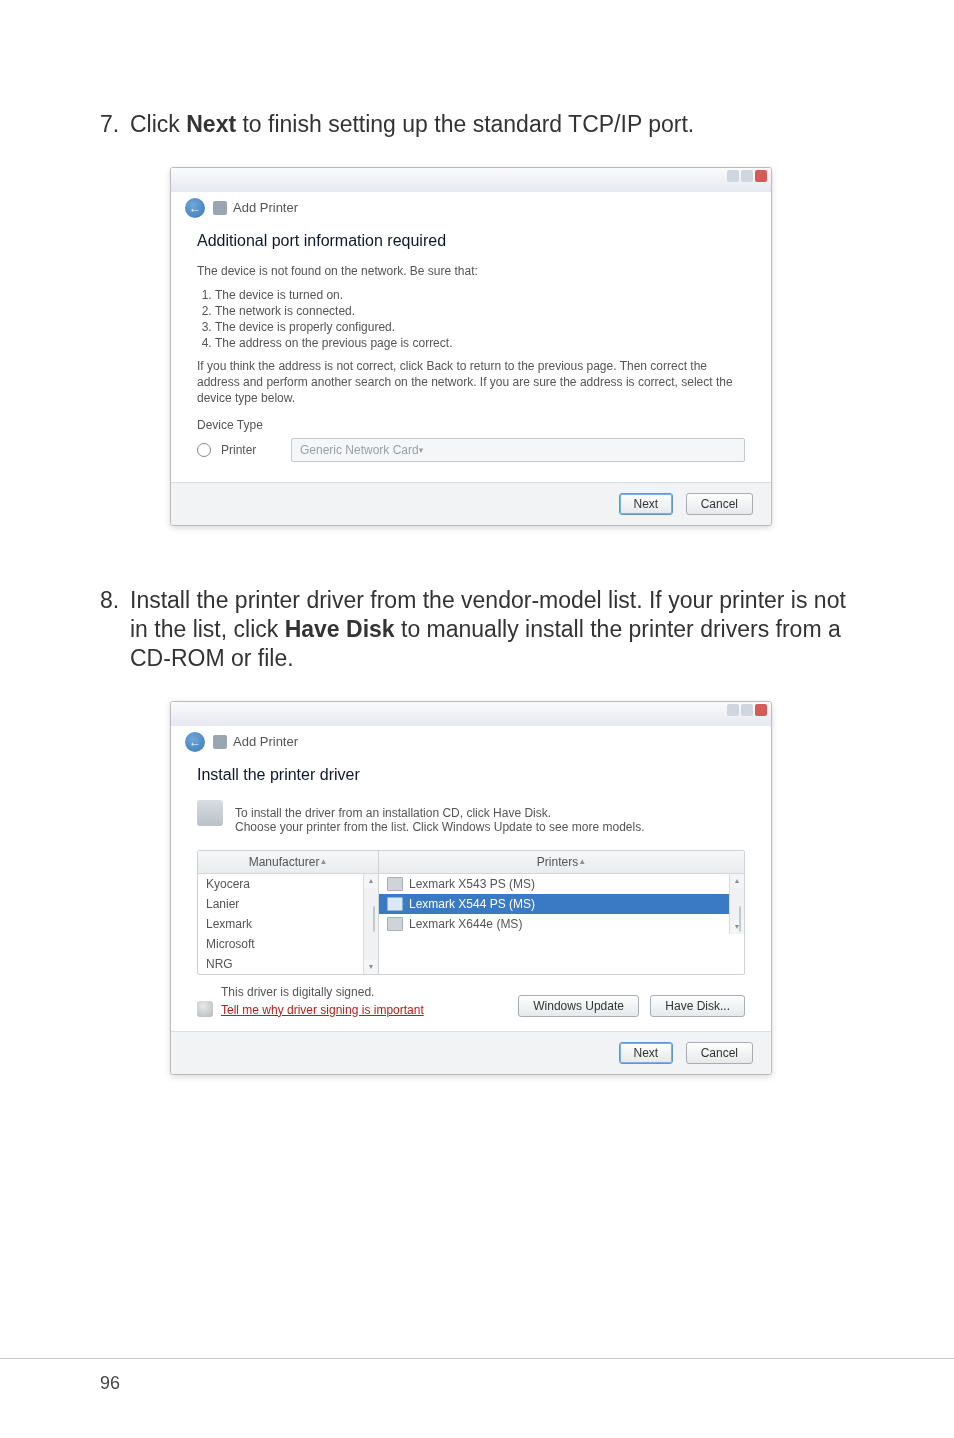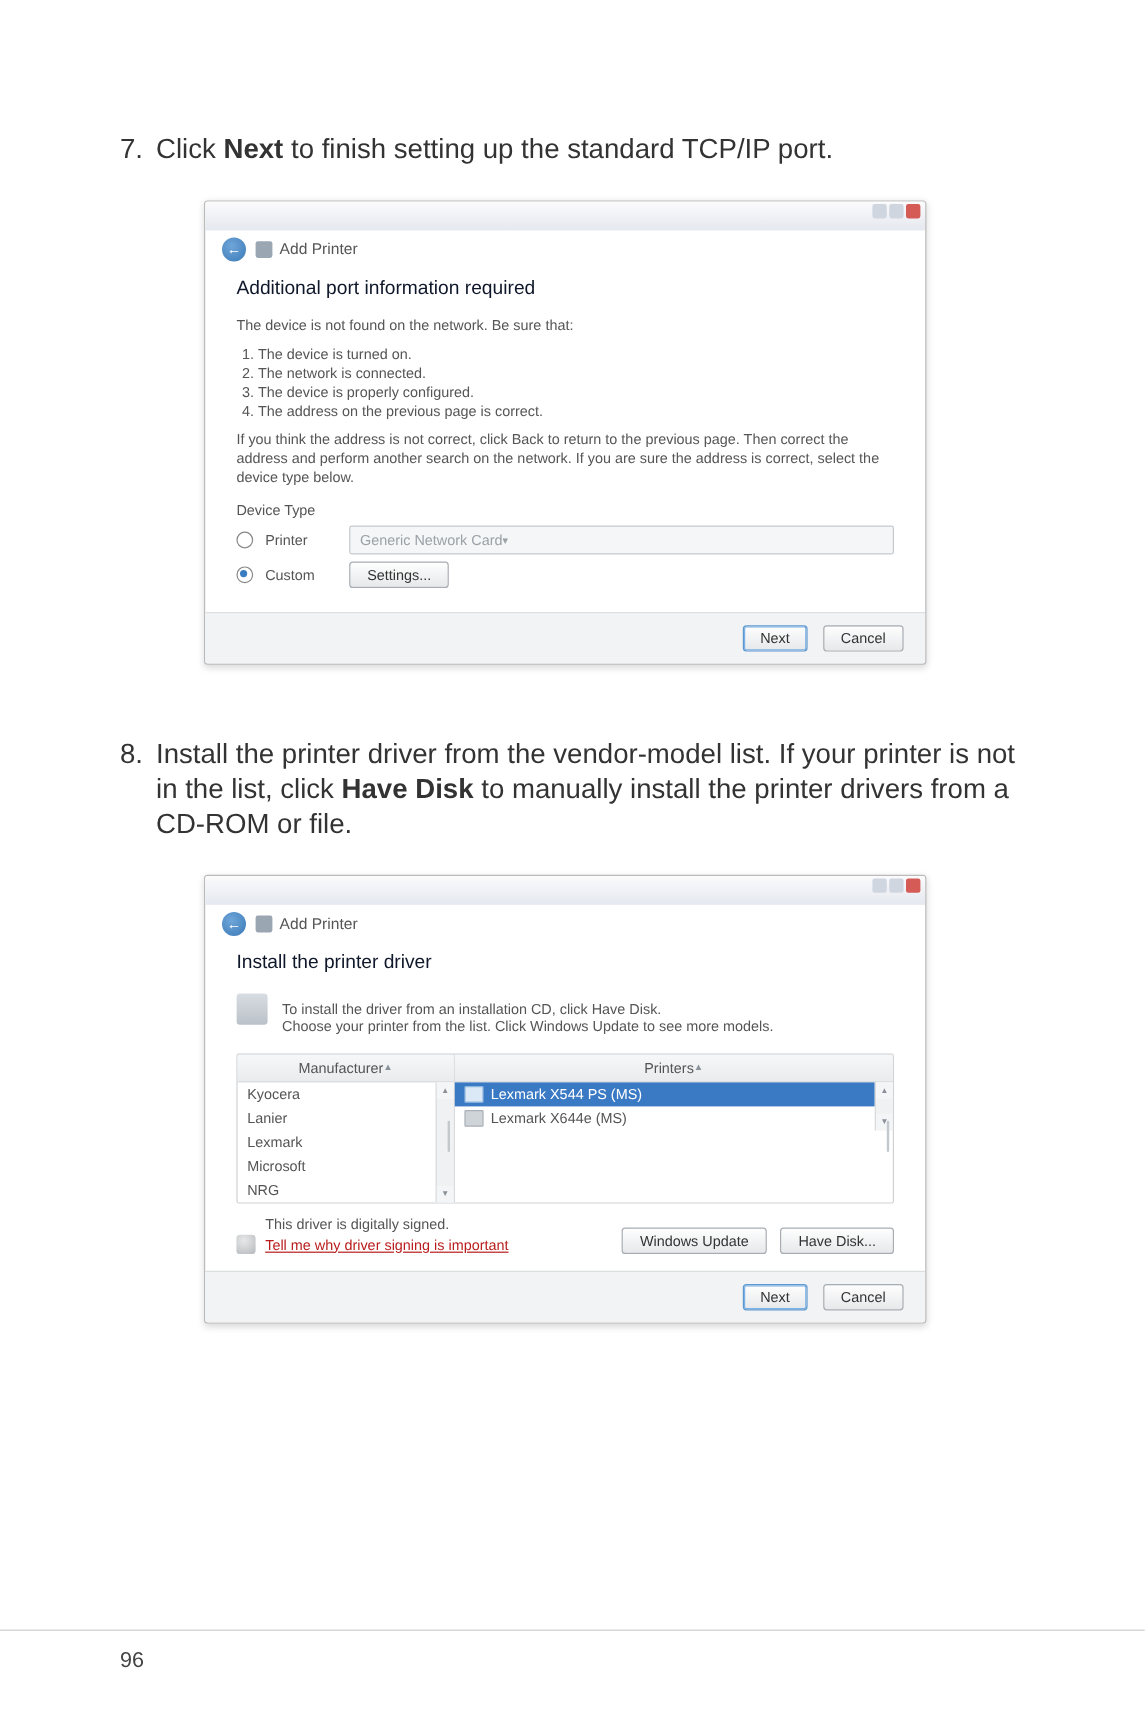--- a/index.html
+++ b/index.html
@@ -97,25 +97,20 @@
 
         <div class="row">
           <div class="radio"></div>
           <span style="width:70px">Printer</span>
           <div class="combo">
             <span>Generic Network Card</span>
             <span class="caret">▾</span>
           </div>
         </div>
 
-        <div class="row">
-          <div class="radio sel"></div>
-          <span style="width:70px">Custom</span>
-          <span class="btn">Settings...</span>
-        </div>
       </div>
       <div class="ftr">
         <span class="btn hi">Next</span>
         <span class="btn">Cancel</span>
       </div>
     </div>
   </div>
 
   <div class="step">
     <span class="num">8.</span>
@@ -177,20 +172,24 @@
               </div>
             </div>
           </div>
           <div class="col r">
             <div class="colh">
               <span>Printers</span>
               <span class="sort">▲</span>
             </div>
             <div style="display:flex">
               <div class="lst" style="flex:1">
+                <div class="li">
+                    <span class="ic"></span>
+                    <span>Lexmark X543 PS (MS)</span>
+                  </div>
                 <div class="li sel">
                     <span class="ic"></span>
                     <span>Lexmark X544 PS (MS)</span>
                   </div>
                 <div class="li">
                     <span class="ic"></span>
                     <span>Lexmark X644e (MS)</span>
                   </div>
               </div>
               <div class="scr">

